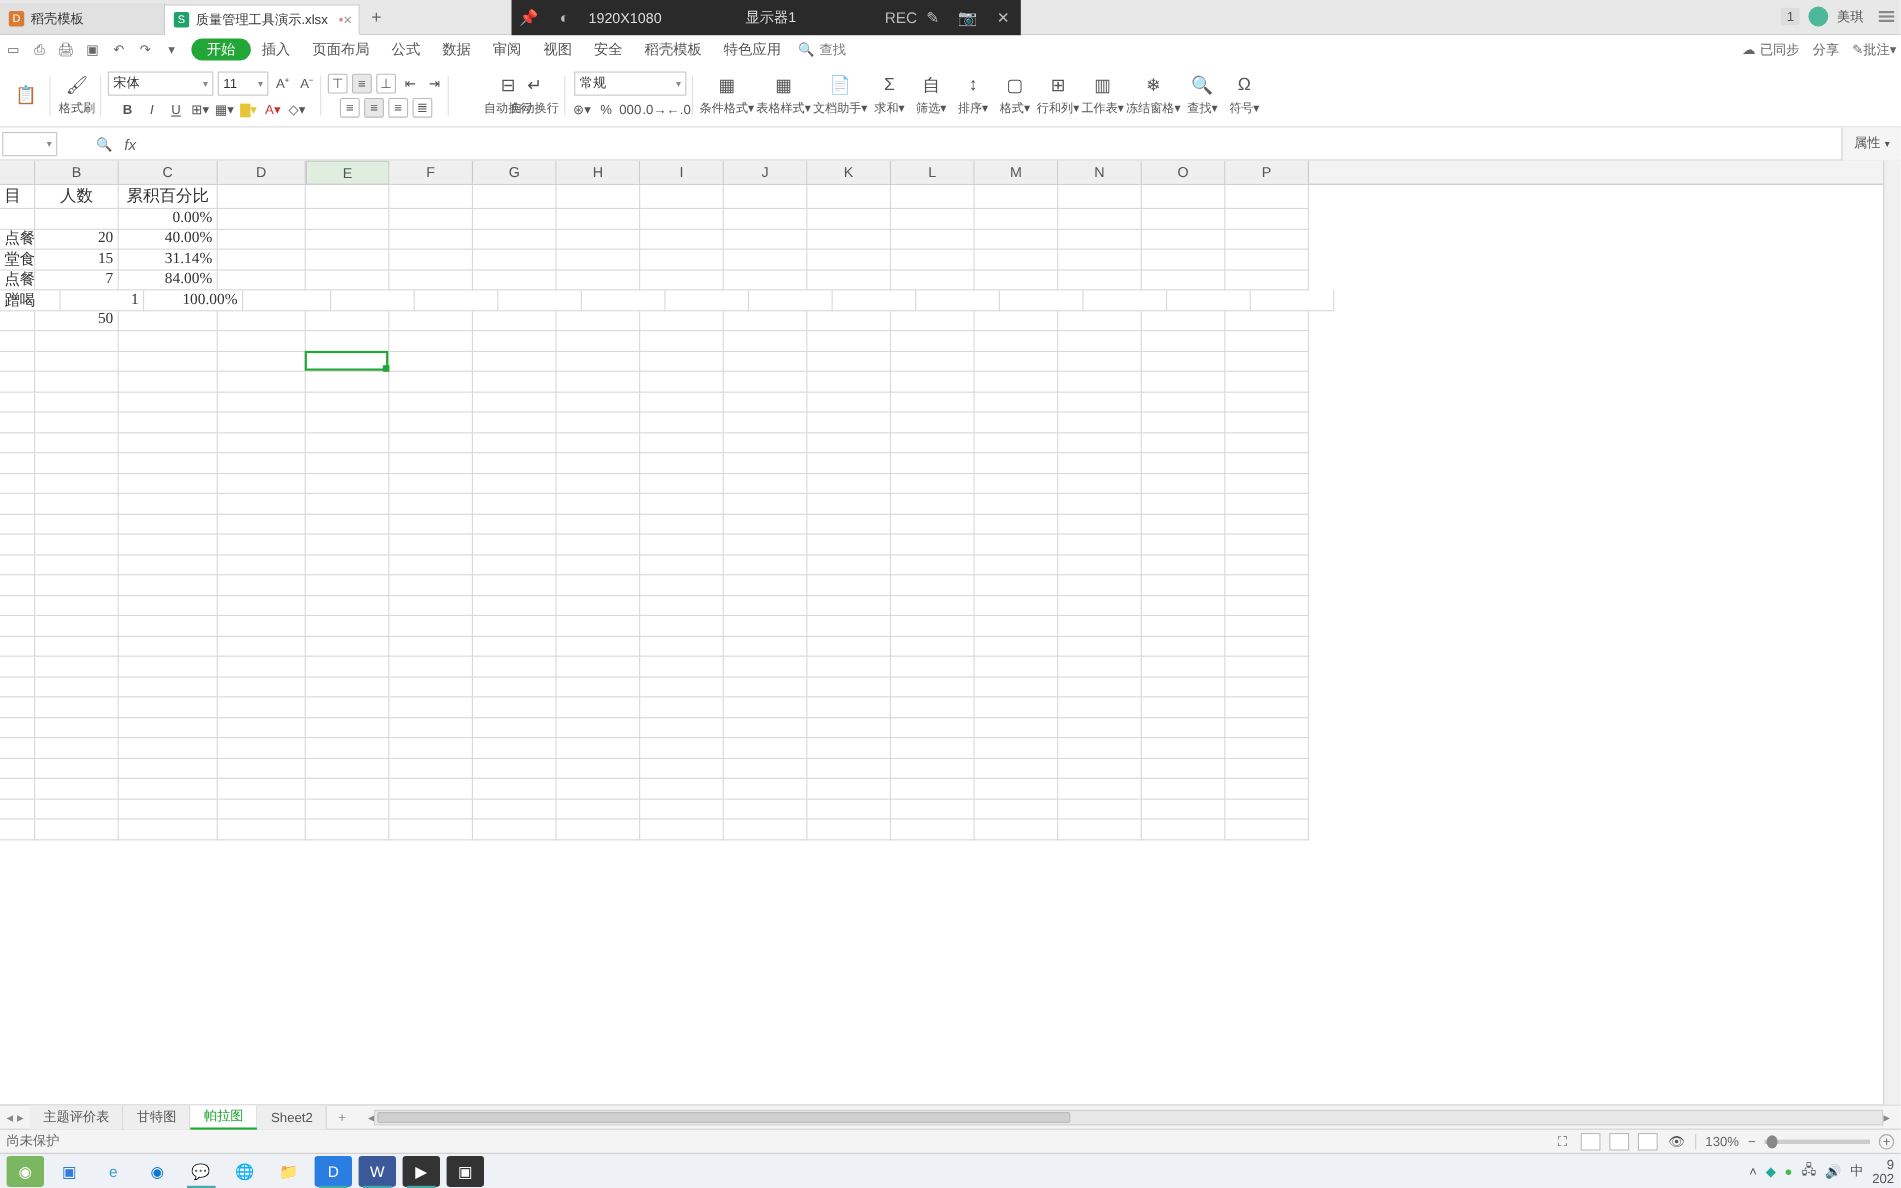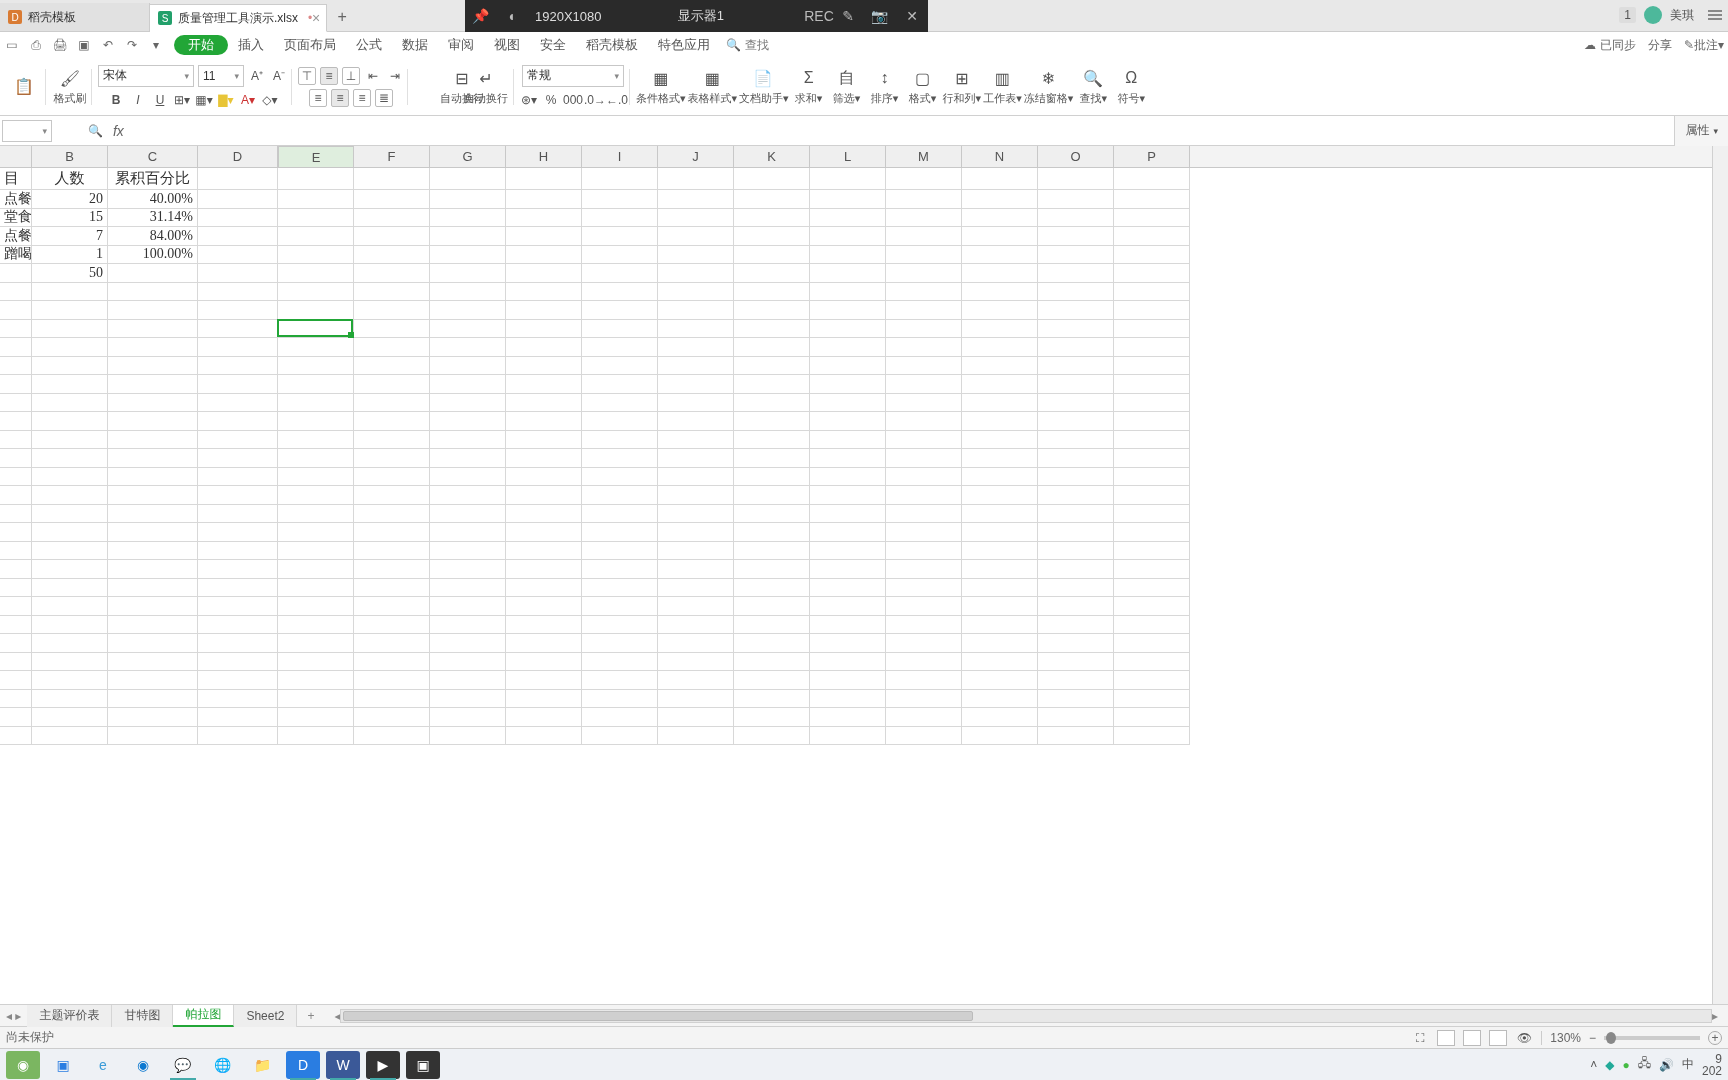--- a/index.html
+++ b/index.html
@@ -356,20 +356,38 @@
           <div class="cell" style="width: 76px; font-size: 15px;"></div>
           <div class="cell" style="width: 76px; font-size: 15px;"></div>
           <div class="cell" style="width: 76px; font-size: 15px;"></div>
           <div class="cell" style="width: 76px; font-size: 15px;"></div>
           <div class="cell" style="width: 76px; font-size: 15px;"></div>
           <div class="cell" style="width: 76px; font-size: 15px;"></div>
           <div class="cell" style="width: 76px; font-size: 15px;"></div>
           <div class="cell" style="width: 76px; font-size: 15px;"></div>
         </div>
         <div class="row">
+          <div class="cell" style="width: 32px;"></div>
+          <div class="cell r" style="width: 76px;"></div>
+          <div class="cell r" style="width: 90px;">0.00%</div>
+          <div class="cell" style="width: 80px;"></div>
+          <div class="cell" style="width: 76px;"></div>
+          <div class="cell" style="width: 76px;"></div>
+          <div class="cell" style="width: 76px;"></div>
+          <div class="cell" style="width: 76px;"></div>
+          <div class="cell" style="width: 76px;"></div>
+          <div class="cell" style="width: 76px;"></div>
+          <div class="cell" style="width: 76px;"></div>
+          <div class="cell" style="width: 76px;"></div>
+          <div class="cell" style="width: 76px;"></div>
+          <div class="cell" style="width: 76px;"></div>
+          <div class="cell" style="width: 76px;"></div>
+          <div class="cell" style="width: 76px;"></div>
+        </div>
+        <div class="row">
           <div class="cell" style="width: 32px;">点餐</div>
           <div class="cell r" style="width: 76px;">20</div>
           <div class="cell r" style="width: 90px;">40.00%</div>
           <div class="cell" style="width: 80px;"></div>
           <div class="cell" style="width: 76px;"></div>
           <div class="cell" style="width: 76px;"></div>
           <div class="cell" style="width: 76px;"></div>
           <div class="cell" style="width: 76px;"></div>
           <div class="cell" style="width: 76px;"></div>
           <div class="cell" style="width: 76px;"></div>
@@ -410,21 +428,21 @@
           <div class="cell" style="width: 76px;"></div>
           <div class="cell" style="width: 76px;"></div>
           <div class="cell" style="width: 76px;"></div>
           <div class="cell" style="width: 76px;"></div>
           <div class="cell" style="width: 76px;"></div>
           <div class="cell" style="width: 76px;"></div>
           <div class="cell" style="width: 76px;"></div>
           <div class="cell" style="width: 76px;"></div>
         </div>
         <div class="row">
-          <div class="cell" style="width: 32px;">蹭喝</div>
+          <div class="cell" style="width: 55px;">蹭喝</div>
           <div class="cell r" style="width: 76px;">1</div>
           <div class="cell r" style="width: 90px;">100.00%</div>
           <div class="cell" style="width: 80px;"></div>
           <div class="cell" style="width: 76px;"></div>
           <div class="cell" style="width: 76px;"></div>
           <div class="cell" style="width: 76px;"></div>
           <div class="cell" style="width: 76px;"></div>
           <div class="cell" style="width: 76px;"></div>
           <div class="cell" style="width: 76px;"></div>
           <div class="cell" style="width: 76px;"></div>

